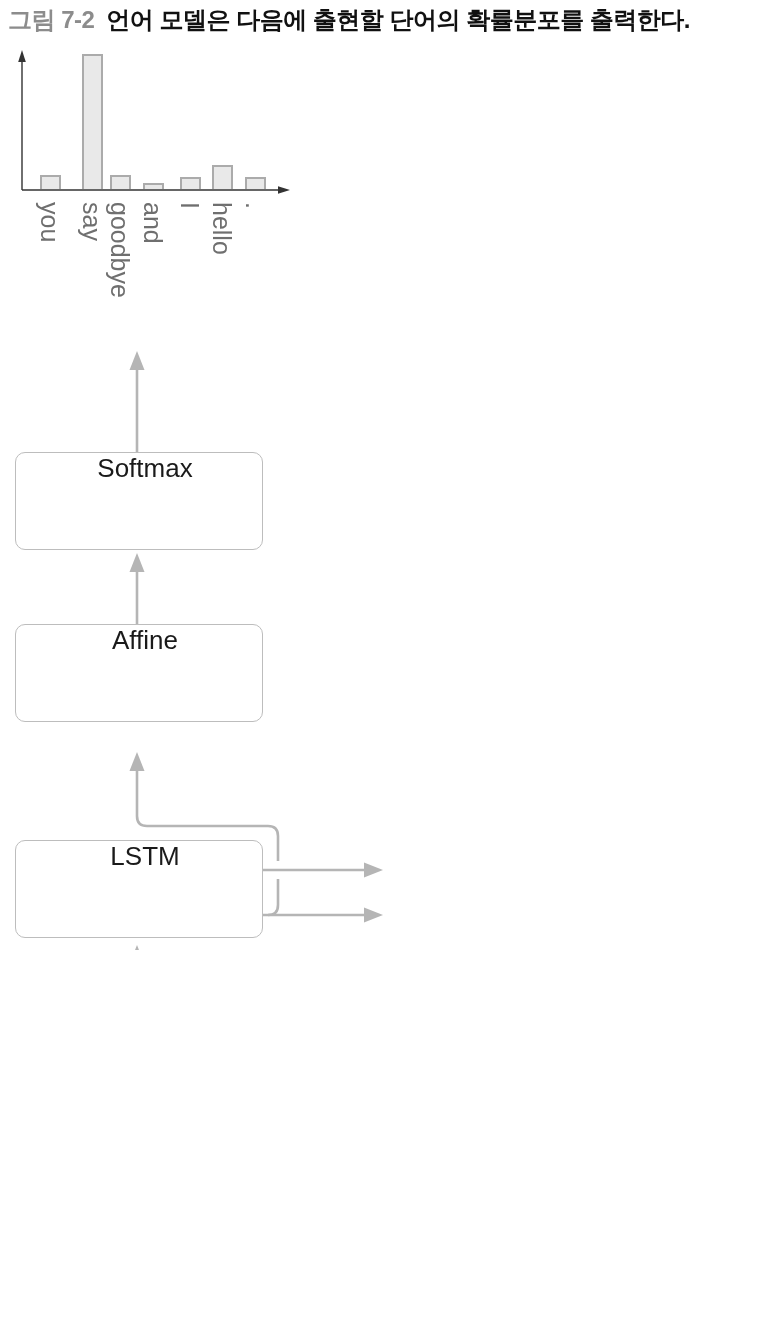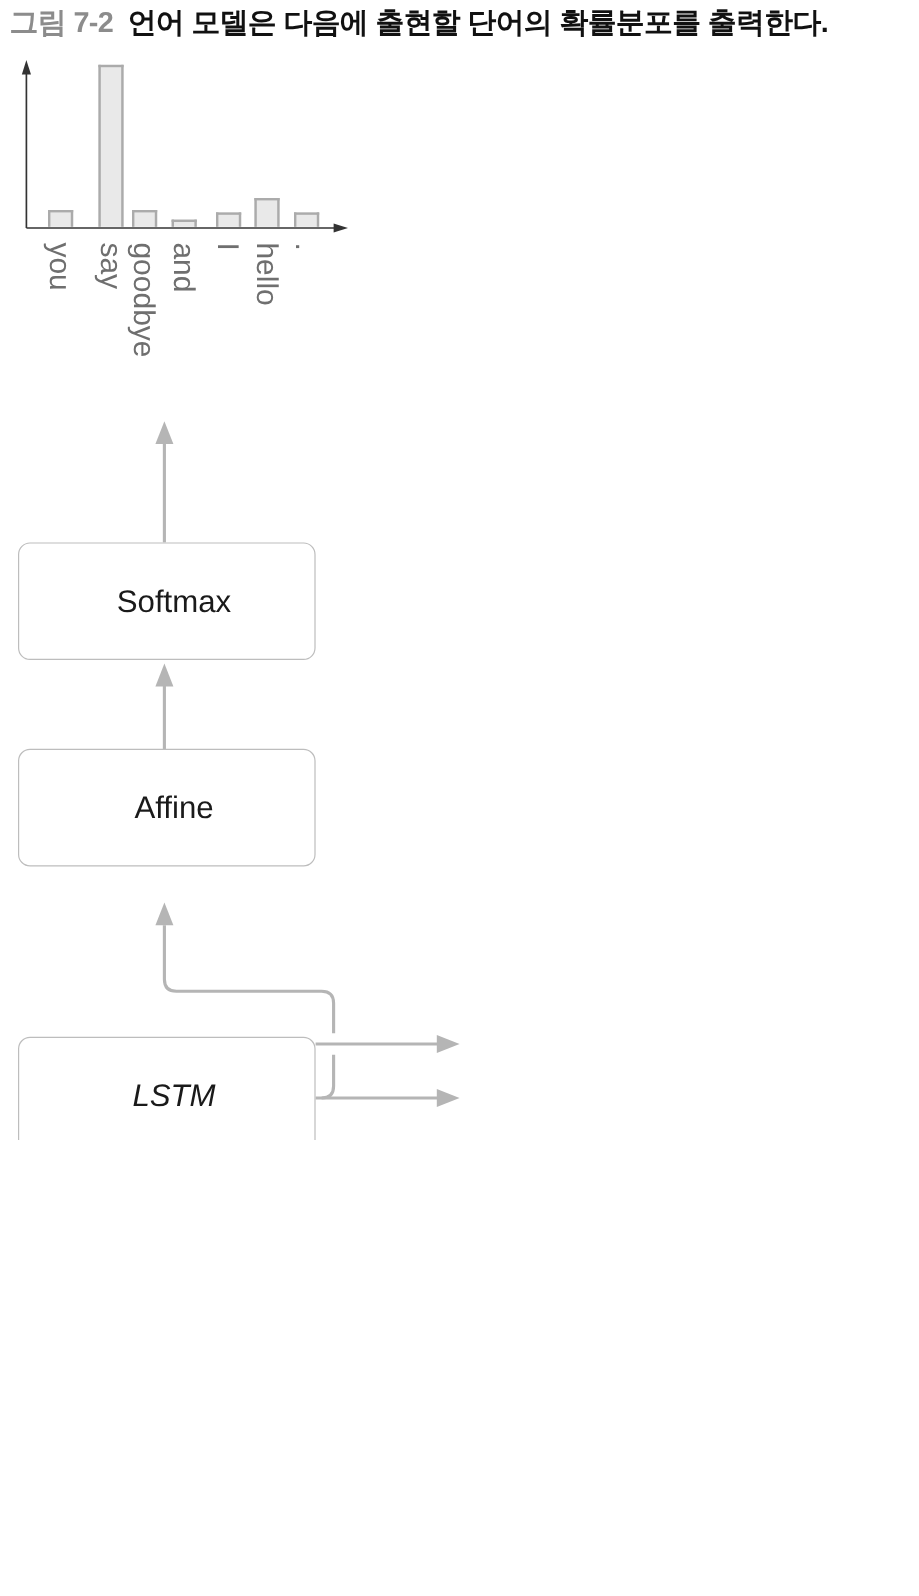--- a/index.html
+++ b/index.html
@@ -39,21 +39,21 @@
 
   
   .arrow-line{stroke:var(--c-arrow);stroke-width:2.6;fill:none;}
   .arrow-head{fill:var(--c-arrow);stroke:none;}
   .layer-box{
     position:absolute;left:15px;width:248px;height:98px;
     box-sizing:border-box;
     border:1.5px solid var(--c-border);
     border-radius:10px;
     background:#ffffff;
-    display:flex;align-items:center;justify-content:center;
+    display:flex;align-items:flex-start;justify-content:center;
     font-size:26px;font-weight:400;color:var(--c-box-text);padding-left:12px;
   }
   .input-token{
     position:absolute;left:137px;top:1268px;
     transform:translateX(-50%);
     font-size:48px;line-height:1;font-weight:700;
     color:var(--c-input);
   }
 </style>
 </head>
@@ -117,19 +117,19 @@
       <div class="tick" style="left: 237px; top: 202px;">hello</div>
       <div class="tick" style="left: 270px; top: 202px;">.</div>
     </div>
 
   <div class="layer-box" style="top:452px;">
     <span>Softmax</span>
   </div>
   <div class="layer-box" style="top:624px;">
     <span>Affine</span>
   </div>
-  <div class="layer-box" style="top:864px;font-style:italic;">
+  <div class="layer-box" style="top:840px;">
     <span>LSTM</span>
   </div>
 
   <div class="input-token">I</div>
 
 </div>
 
 </body></html>

